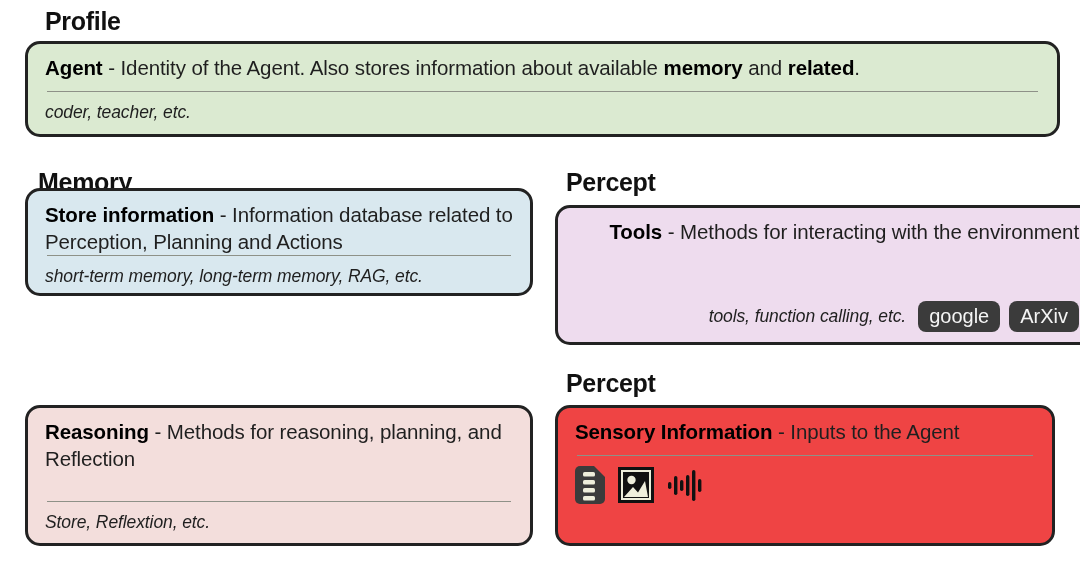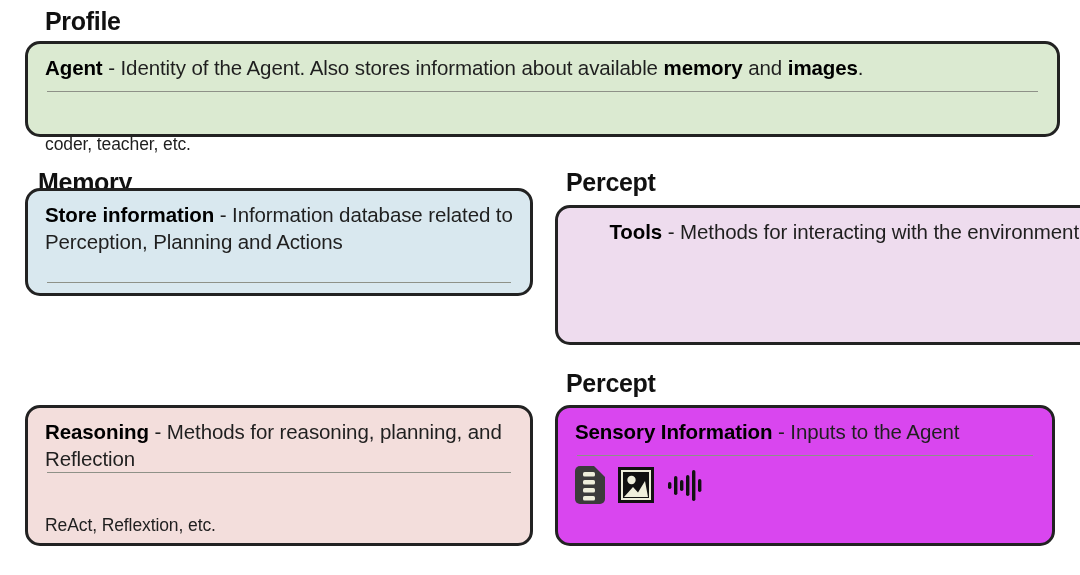--- a/index.html
+++ b/index.html
@@ -64,24 +64,24 @@
   }
 
   .card-examples {
     display: flex;
     align-items: center;
     margin-top: 10px;
     gap: 12px;
   }
   .examples-text {
     font-size: 17.5px;
+    font-style: italic;
     color: #1f1f1f;
     letter-spacing: -0.1px;
     white-space: nowrap;
-    margin-top: 32px;
   }
 
   
   .chip {
     background: #3b3b3b;
     color: #f5f5f5;
     border-radius: 8px;
     font-size: 20px;
     padding: 5px 11px 6px 11px;
     line-height: 1;
@@ -111,67 +111,77 @@
   #card-planning  { left: 25px;  top: 405px; width: 508px; height: 141px; }
 
   #title-percept  { left: 566px; top: 371px; }
   #card-percept   { left: 555px; top: 405px; width: 500px; height: 141px; }
 
   
   .fill-green  { background: #dbead1; }
   .fill-blue   { background: #d9e8ef; }
   .fill-purple { background: #eedcee; }
   .fill-pink   { background: #f3dedc; }
-  .fill-olive  { background: #d946ef; }
+  .fill-olive  { background: #ef4444; }
 
   .push { margin-top: auto; }
 </style>
 </head>
 <body>
 
 <div class="canvas">
 
   <div class="section-title" id="title-profile">Profile</div>
 
   <div class="card fill-green" id="card-profile">
     <div class="card-desc">
-      <b>Agent</b><span class="dash"> - </span><span>Identity of the Agent. Also stores information about available </span><b>memory</b><span> and </span><b>images</b><span>.</span>
+      <b>Agent</b><span class="dash"> - </span><span>Identity of the Agent. Also stores information about available </span><b>memory</b><span> and </span><b>related</b><span>.</span>
     </div>
     <div class="divider"></div>
     <div class="card-examples">
       <span class="examples-text">coder, teacher, etc.</span>
     </div>
   </div>
 
   <div class="section-title" id="title-memory">Memory</div>
 
   <div class="card fill-blue" id="card-memory">
     <div class="card-desc">
       <b>Store information</b><span class="dash"> - </span><span>Information database related to Perception, Planning and Actions</span>
     </div>
     <div class="divider push"></div>
+    <div class="card-examples">
+      <span class="examples-text">short-term memory, long-term memory, RAG, etc.</span>
+    </div>
   </div>
 
   <div class="section-title" id="title-action">Percept</div>
 
   <div class="card fill-purple" id="card-action">
     <div class="card-desc">
       <b>Tools</b><span class="dash"> - </span><span>Methods for interacting with the environment</span>
     </div>
     <div class="divider push"></div>
+    <div class="card-examples">
+      <span class="examples-text">tools, function calling, etc.</span>
+      <span class="chip-row">
+        <span class="chip">google</span>
+        <span class="chip">ArXiv</span>
+      </span>
+    </div>
   </div>
 
 
   <div class="card fill-pink" id="card-planning">
     <div class="card-desc">
       <b>Reasoning</b><span class="dash"> - </span><span>Methods for reasoning, planning, and Reflection</span>
     </div>
     <div class="divider push"></div>
     <div class="card-examples">
-      <span class="examples-text">ReAct, Reflextion, etc.</span>
+      <span class="examples-text">Store, Reflextion, etc.</span>
     </div>
   </div>
 
   <div class="section-title" id="title-percept">Percept</div>
 
   <div class="card fill-olive" id="card-percept">
     <div class="card-desc">
       <b>Sensory Information</b><span class="dash"> - </span><span>Inputs to the Agent</span>
     </div>
     <div class="divider"></div>

